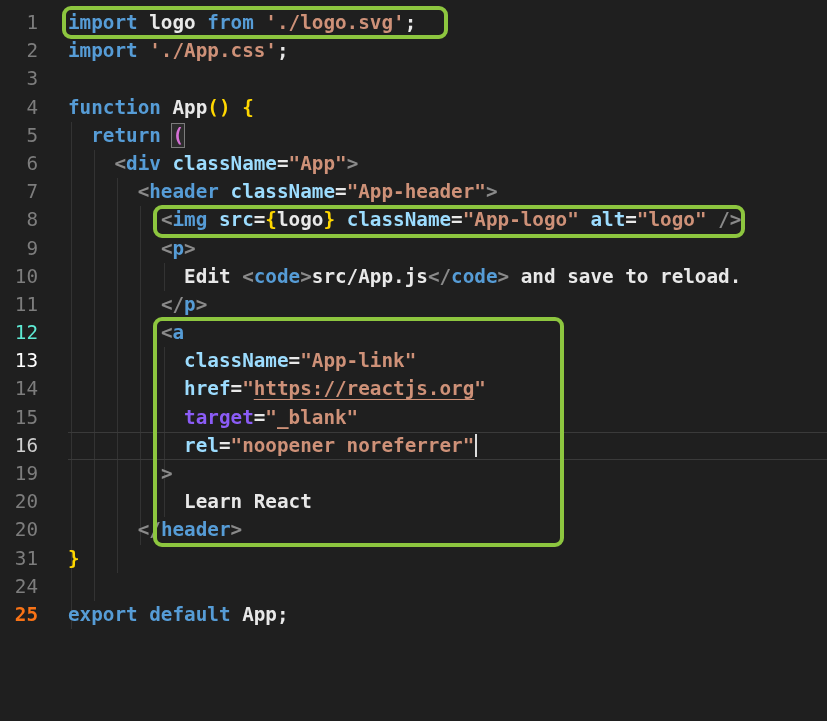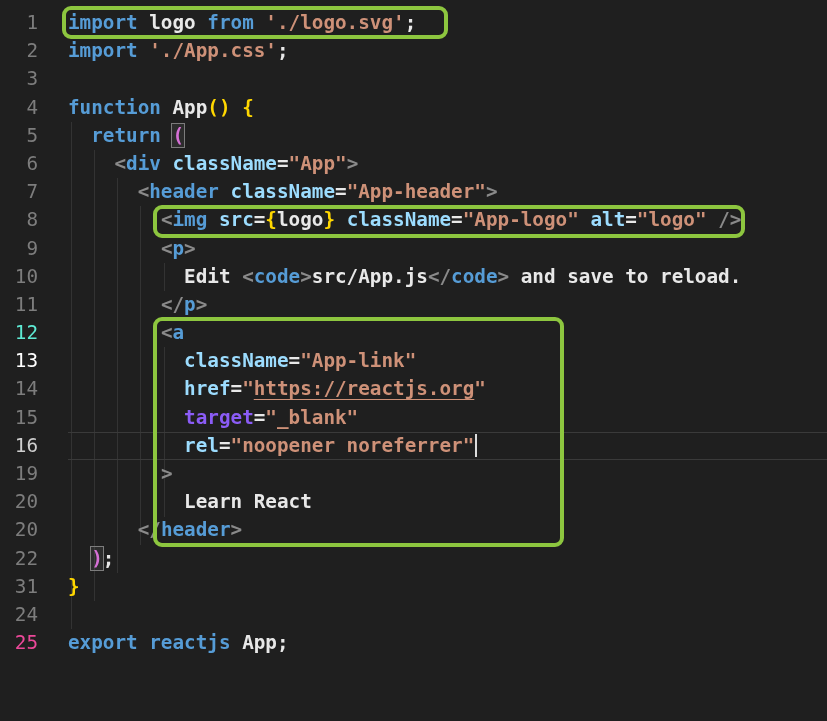--- a/index.html
+++ b/index.html
@@ -95,24 +95,23 @@
       <div class="line"><span class="ln" style="color: rgb(125, 125, 125);">10</span><span class="code"><span class="tok" style="color: rgb(232, 232, 232);">          Edit </span><span class="tok" style="color: rgb(138, 138, 138);">&lt;</span><span class="tok" style="color: rgb(86, 156, 214);">code</span><span class="tok" style="color: rgb(138, 138, 138);">&gt;</span><span class="tok" style="color: rgb(232, 232, 232);">src/App.js</span><span class="tok" style="color: rgb(138, 138, 138);">&lt;/</span><span class="tok" style="color: rgb(86, 156, 214);">code</span><span class="tok" style="color: rgb(138, 138, 138);">&gt;</span><span class="tok" style="color: rgb(232, 232, 232);"> and save to reload.</span></span></div>
       <div class="line"><span class="ln" style="color: rgb(125, 125, 125);">11</span><span class="code"><span class="tok" style="color: rgb(232, 232, 232);">        </span><span class="tok" style="color: rgb(138, 138, 138);">&lt;/</span><span class="tok" style="color: rgb(86, 156, 214);">p</span><span class="tok" style="color: rgb(138, 138, 138);">&gt;</span></span></div>
       <div class="line"><span class="ln" style="color: #5eead4;">12</span><span class="code"><span class="tok" style="color: rgb(232, 232, 232);">        </span><span class="tok" style="color: rgb(138, 138, 138);">&lt;</span><span class="tok" style="color: rgb(86, 156, 214);">a</span></span></div>
       <div class="line"><span class="ln" style="color: #ffffff;">13</span><span class="code"><span class="tok" style="color: rgb(232, 232, 232);">          </span><span class="tok" style="color: rgb(156, 220, 254);">className</span><span class="tok" style="color: rgb(232, 232, 232);">=</span><span class="tok" style="color: rgb(206, 145, 120);">"App-link"</span></span></div>
       <div class="line"><span class="ln" style="color: rgb(125, 125, 125);">14</span><span class="code"><span class="tok" style="color: rgb(232, 232, 232);">          </span><span class="tok" style="color: rgb(156, 220, 254);">href</span><span class="tok" style="color: rgb(232, 232, 232);">=</span><span class="tok" style="color: rgb(206, 145, 120);">"</span><span class="tok u" style="color: rgb(206, 145, 120);">https://reactjs.org</span><span class="tok" style="color: rgb(206, 145, 120);">"</span></span></div>
       <div class="line"><span class="ln" style="color: rgb(125, 125, 125);">15</span><span class="code"><span class="tok" style="color: rgb(232, 232, 232);">          </span><span class="tok" style="color: #8b5cf6;">target</span><span class="tok" style="color: rgb(232, 232, 232);">=</span><span class="tok" style="color: rgb(206, 145, 120);">"_blank"</span></span></div>
       <div class="line"><span class="ln" style="color: rgb(207, 207, 207);">16</span><span class="code"><span class="tok" style="color: rgb(232, 232, 232);">          </span><span class="tok" style="color: rgb(156, 220, 254);">rel</span><span class="tok" style="color: rgb(232, 232, 232);">=</span><span class="tok" style="color: rgb(206, 145, 120);">"noopener noreferrer"</span><span class="cur" style="background: rgb(220, 220, 220);"></span></span></div>
       <div class="line"><span class="ln" style="color: rgb(125, 125, 125);">19</span><span class="code"><span class="tok" style="color: rgb(232, 232, 232);">        </span><span class="tok" style="color: rgb(138, 138, 138);">&gt;</span></span></div>
       <div class="line"><span class="ln" style="color: rgb(125, 125, 125);">20</span><span class="code"><span class="tok" style="color: rgb(232, 232, 232);">          Learn React</span></span></div>
       <div class="line"><span class="ln" style="color: rgb(125, 125, 125);">20</span><span class="code"><span class="tok" style="color: rgb(232, 232, 232);">      </span><span class="tok" style="color: rgb(138, 138, 138);">&lt;/</span><span class="tok" style="color: rgb(86, 156, 214);">header</span><span class="tok" style="color: rgb(138, 138, 138);">&gt;</span></span></div>
-      <div class="line"><span class="ln" style="color: rgb(125, 125, 125);">22</span><span class="code"><span class="tok" style="color: rgb(232, 232, 232);">  </span><span class="tok bm" style="color: rgb(214, 112, 214);">)</span><span class="tok" style="color: rgb(232, 232, 232);">;</span></span></div>
       <div class="line"><span class="ln" style="color: rgb(125, 125, 125);">31</span><span class="code"><span class="tok" style="color: rgb(255, 215, 0);">}</span></span></div>
       <div class="line"><span class="ln" style="color: rgb(125, 125, 125);">24</span><span class="code"></span></div>
-      <div class="line"><span class="ln" style="color: #ec4899;">25</span><span class="code"><span class="tok" style="color: rgb(86, 156, 214);">export</span><span class="tok" style="color: rgb(232, 232, 232);"> </span><span class="tok" style="color: rgb(86, 156, 214);">reactjs</span><span class="tok" style="color: rgb(232, 232, 232);"> App;</span></span></div>
+      <div class="line"><span class="ln" style="color: #f97316; font-weight: bold;">25</span><span class="code"><span class="tok" style="color: rgb(86, 156, 214);">export</span><span class="tok" style="color: rgb(232, 232, 232);"> </span><span class="tok" style="color: rgb(86, 156, 214);">default</span><span class="tok" style="color: rgb(232, 232, 232);"> App;</span></span></div>
     </div>
 <div class="guide" style="left: 71px; top: 121.8px; height: 507.6px;"></div>
     <div class="guide" style="left: 94.16px; top: 150px; height: 451.2px;"></div>
     <div class="guide" style="left: 117.32px; top: 178.2px; height: 394.8px;"></div>
     <div class="guide" style="left: 140.48px; top: 206.4px; height: 338.4px;"></div>
     <div class="guide" style="left: 163.64px; top: 262.8px; height: 28.2px;"></div>
     <div class="guide" style="left: 163.64px; top: 347.4px; height: 169.2px;"></div>
     <div id="current-line" style="top: 432px;"></div>
     <div class="annotation" style="border-color: rgb(141, 198, 63); left: 62px; top: 6px; width: 386px; height: 33px;"></div>
     <div class="annotation" style="border-color: rgb(141, 198, 63); left: 153px; top: 205px; width: 592px; height: 33px;"></div>

